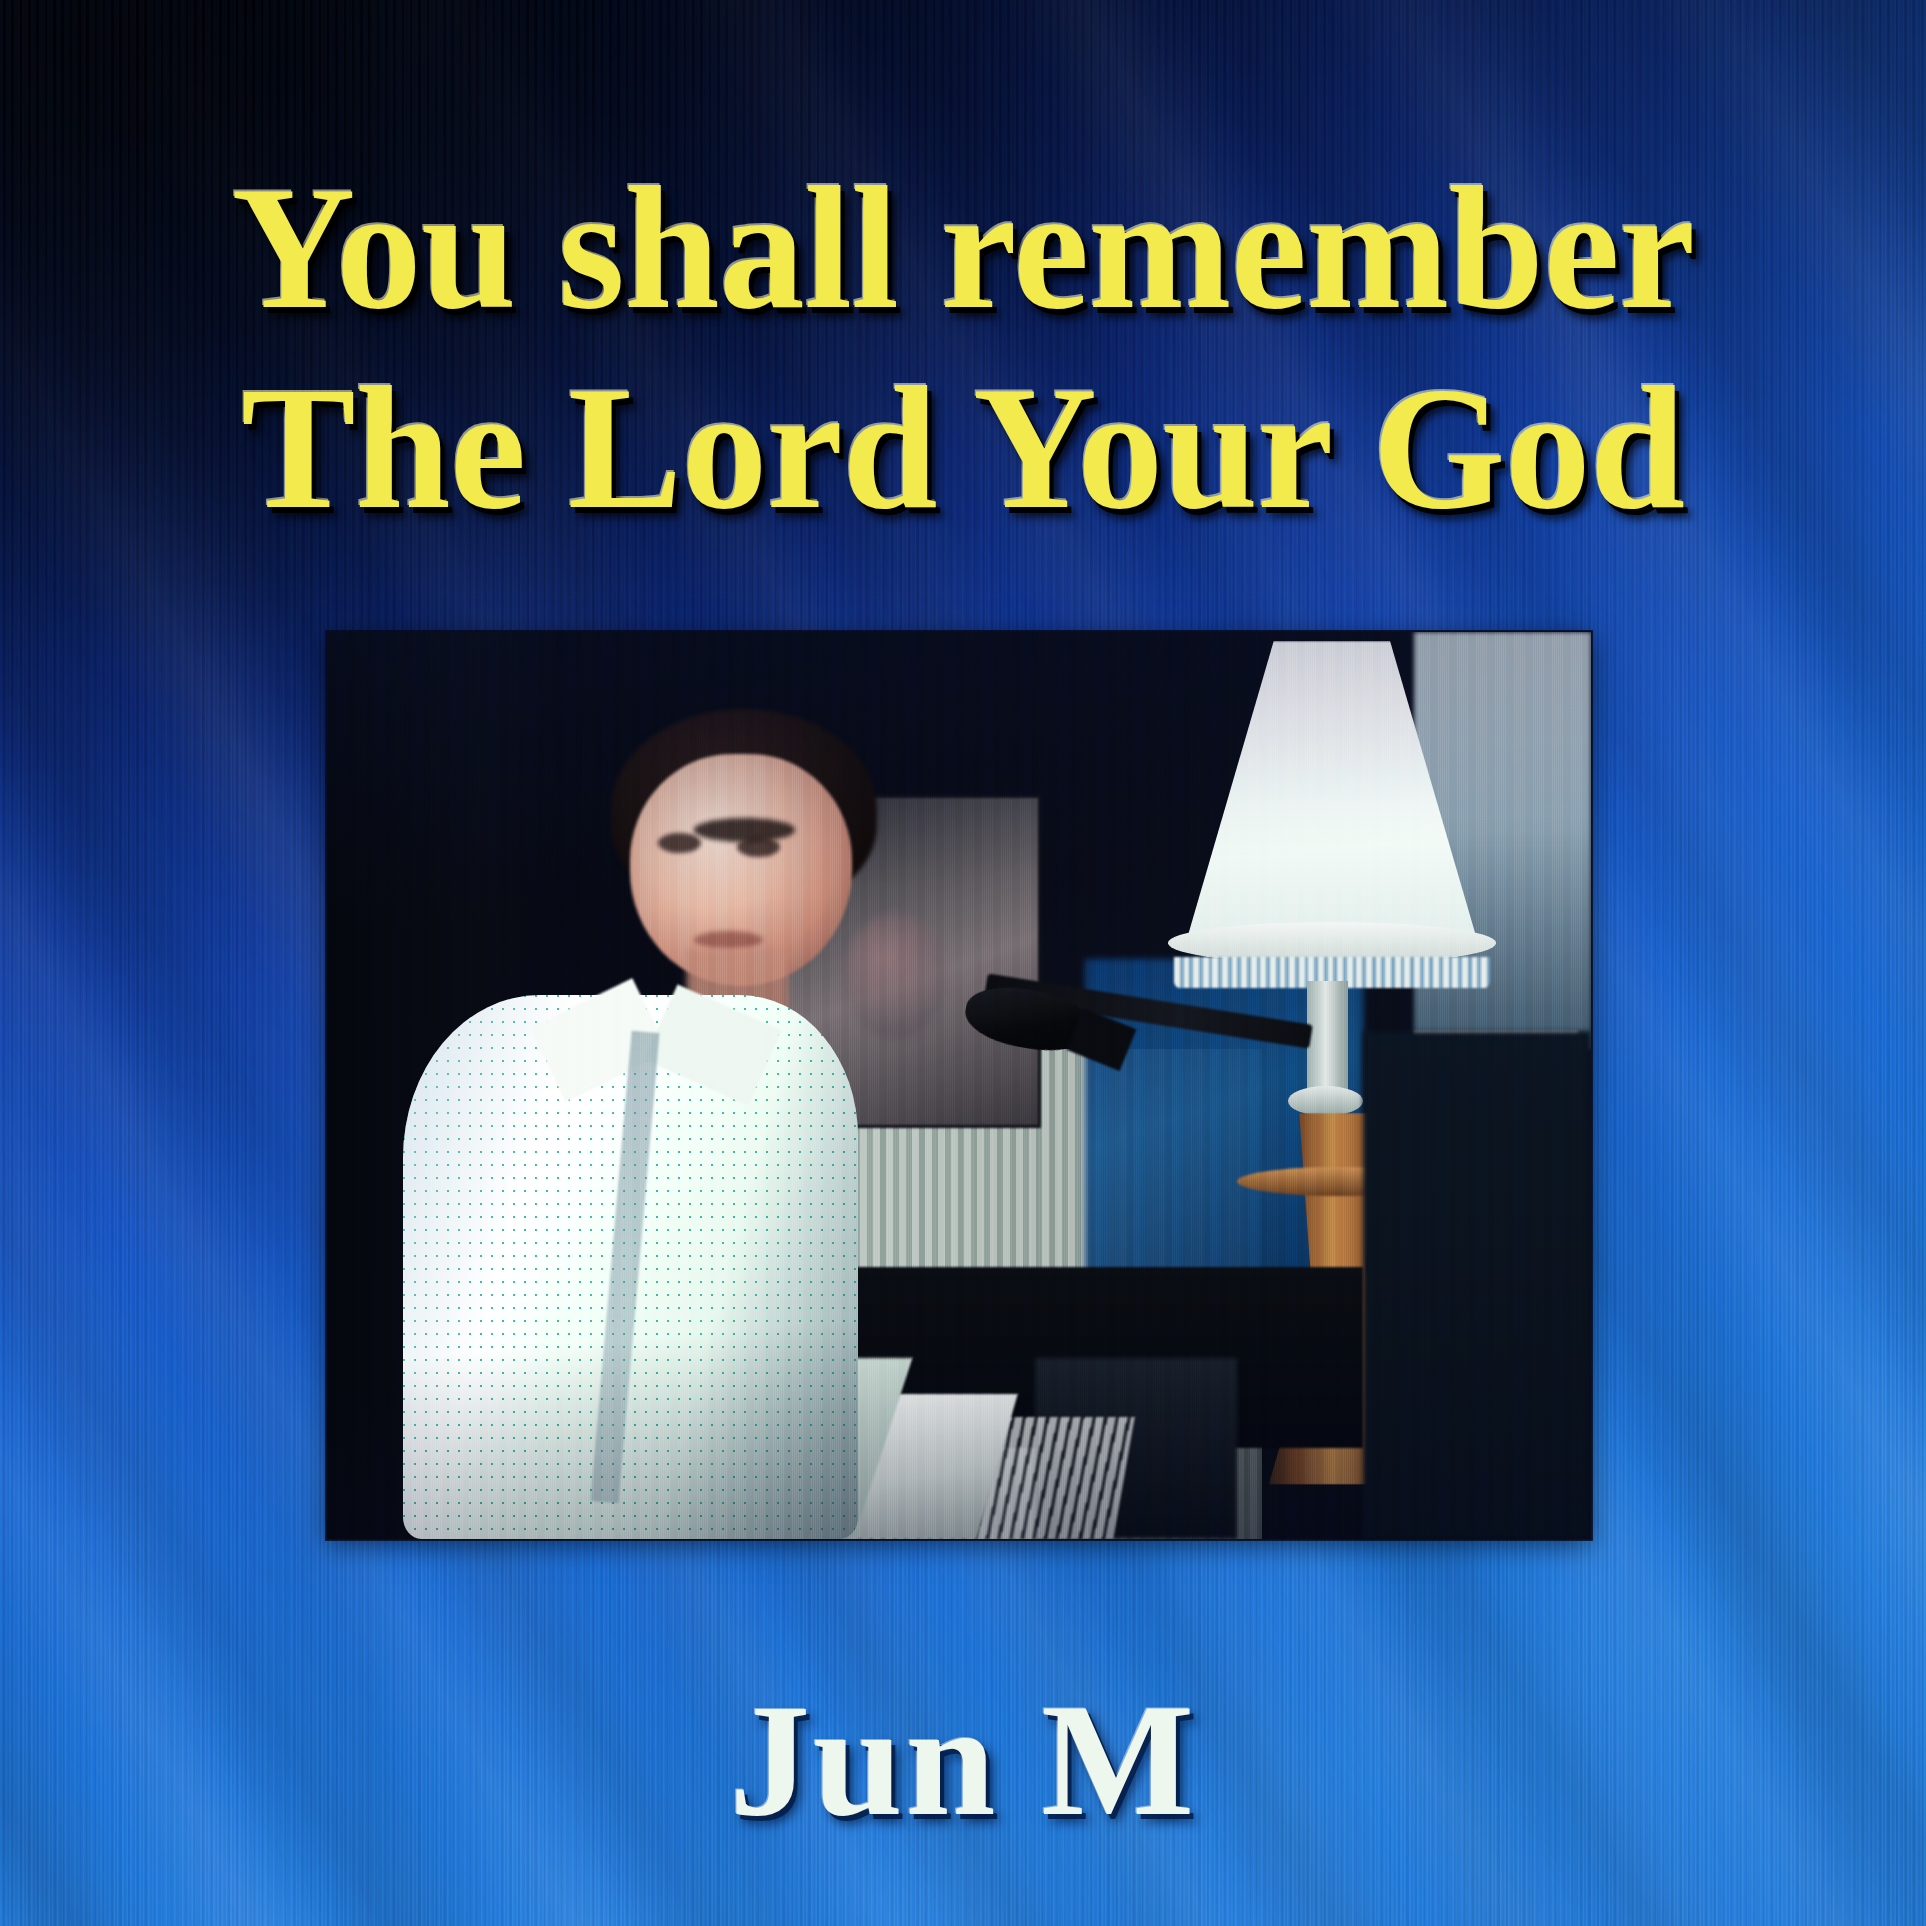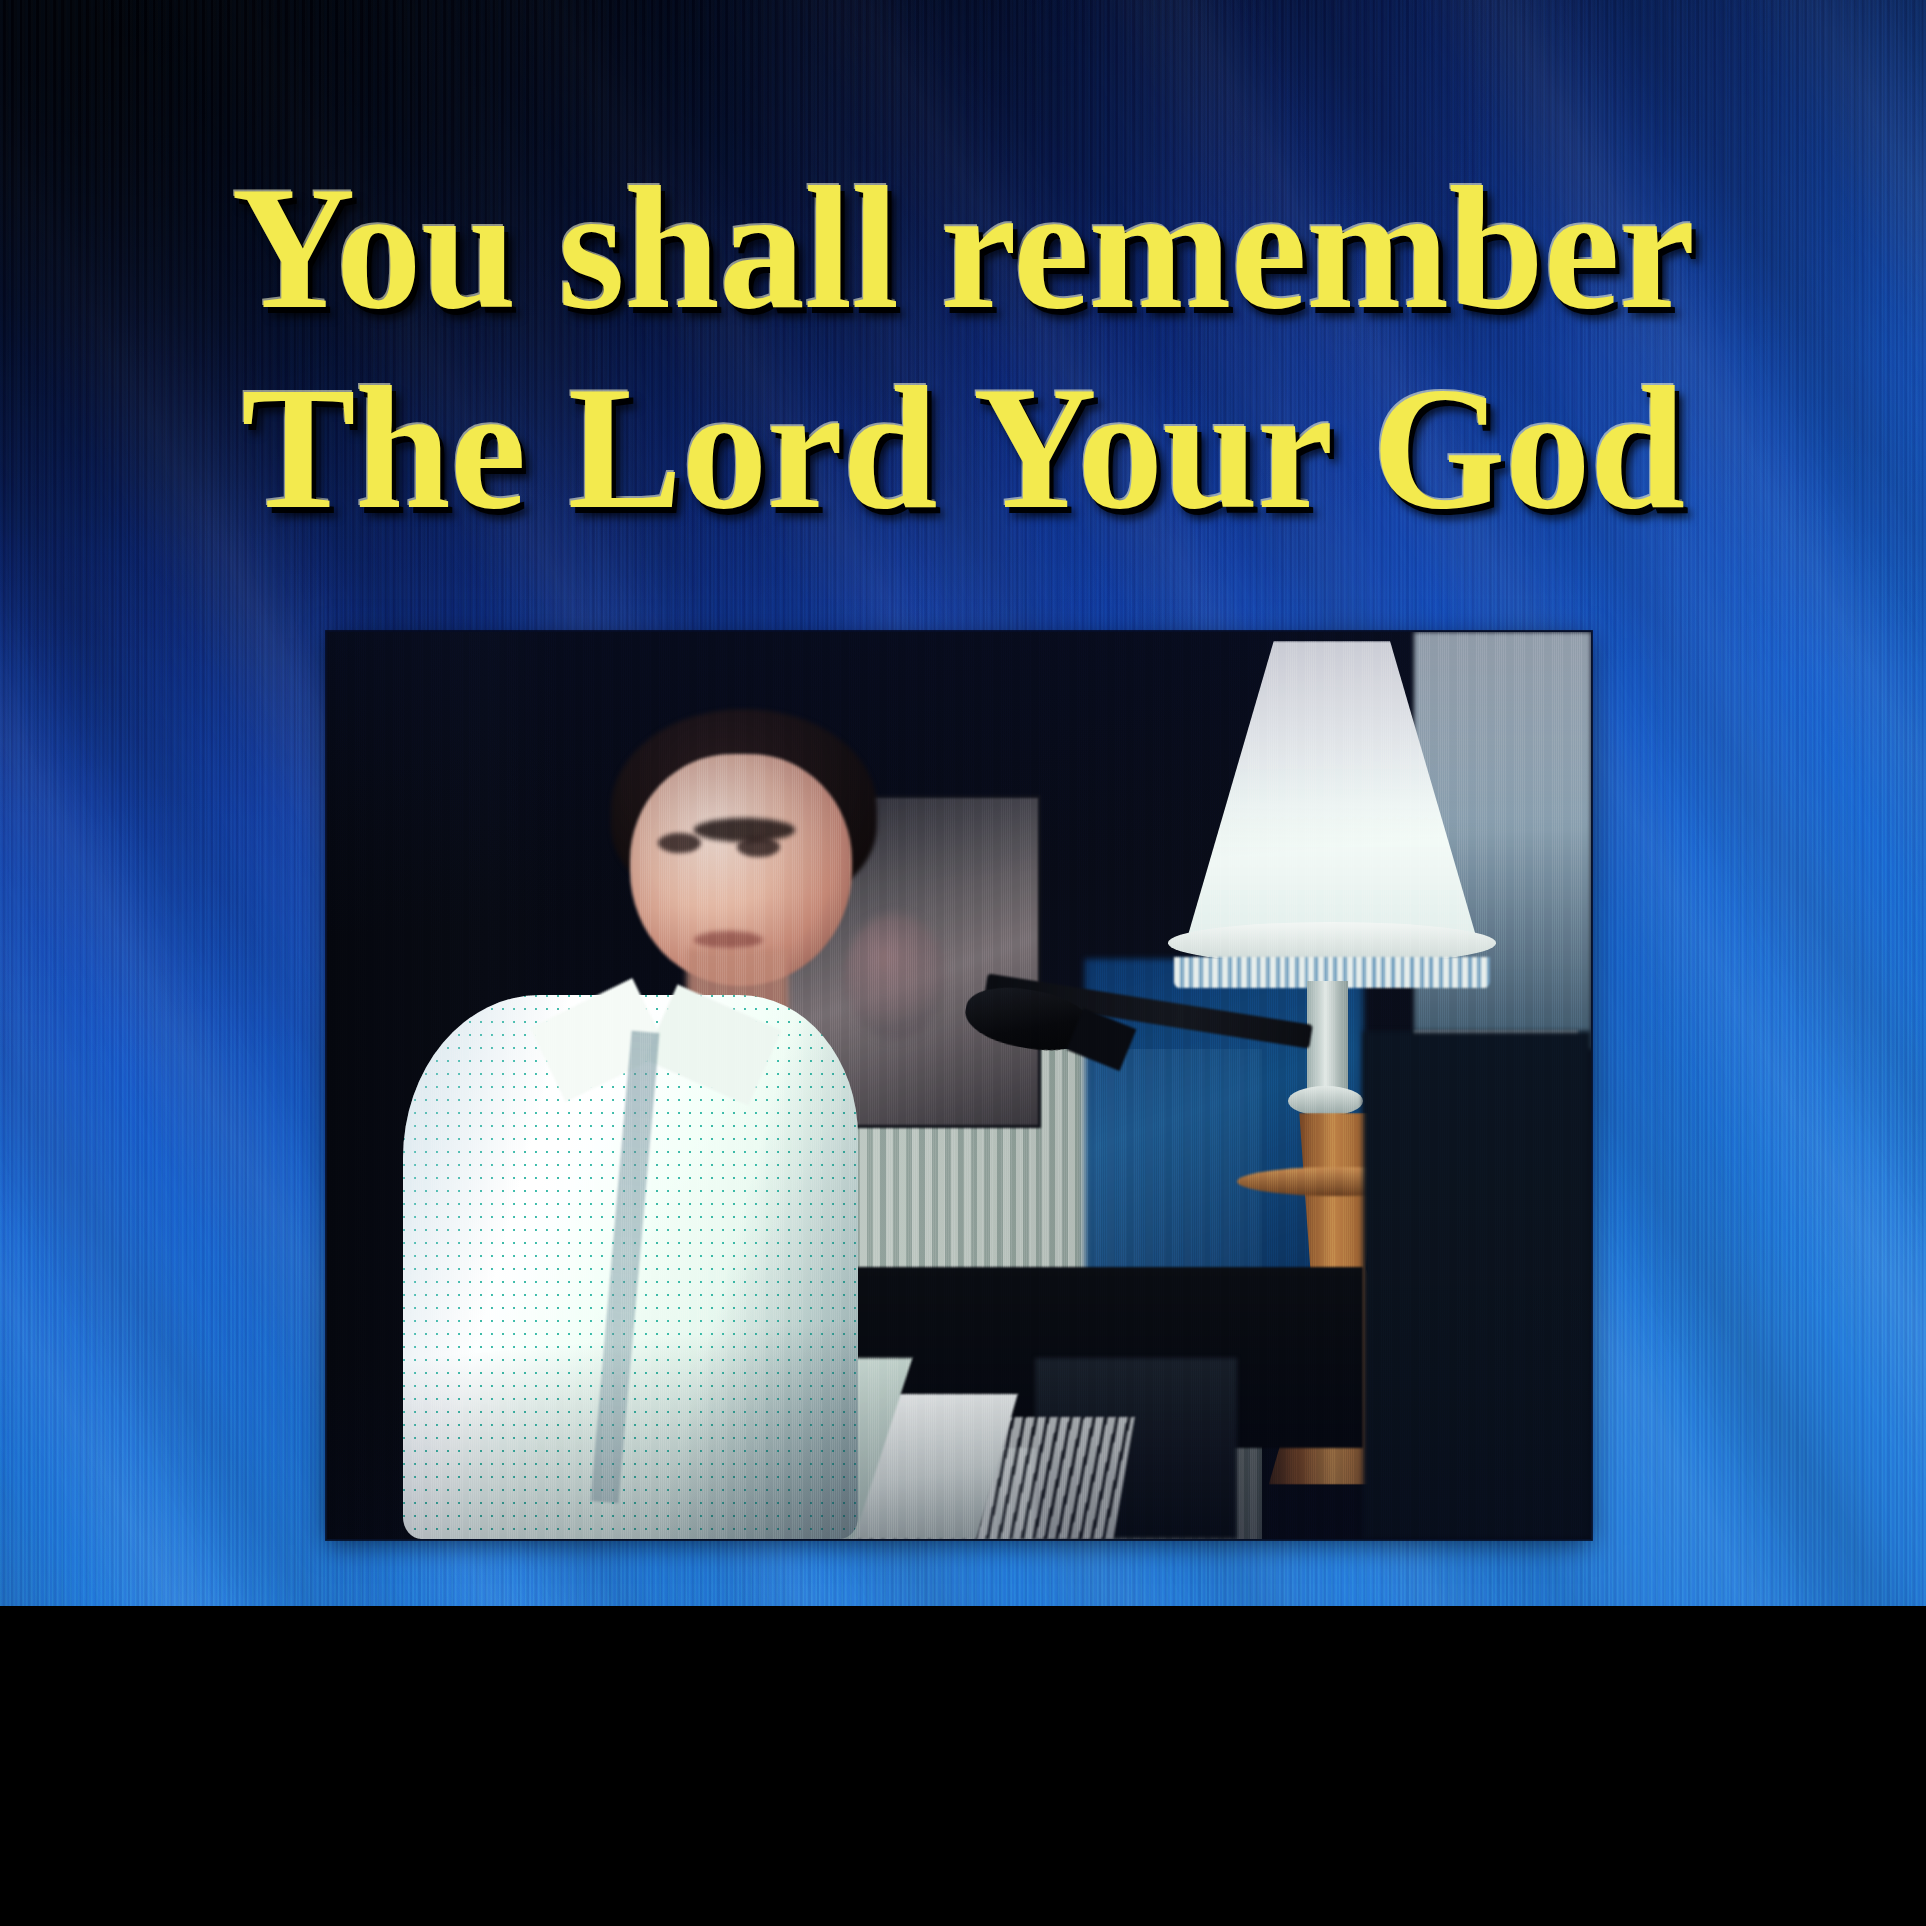--- a/index.html
+++ b/index.html
@@ -1,18 +1,18 @@
 <!DOCTYPE html>
 <html style="font-size:10.3px"><head>
 <meta charset="utf-8">
 <style>
   html,body{margin:0;padding:0;background:#000;}
   #stage{
     position:relative;
-    width:1926px;height:1606px;
+    width:1926px;height:1926px;
     overflow:hidden;
     font-family:"Liberation Serif", serif;
     background:#a21caf;
   }
 
   
   .bg-base{
     position:absolute;inset:0;
     background:
       radial-gradient(150% 120% at 10% -18%, #000512 0%, #020a28 11%, #051244 22%, #0a1f67 33%, #0f2f90 44%, #1442ad 56%, #1857c4 68%, #1c6bd2 80%, #2078d8 92%, #2781dc 100%);
@@ -383,15 +383,18 @@
     <div class="p-layer p-placket"></div>
 
     <div class="p-layer p-boom"></div>
     <div class="p-layer p-mic"></div>
     <div class="p-layer p-mic-clip"></div>
 
     <div class="p-layer p-tint"></div>
     <div class="p-layer p-scan"></div>
   </div>
 
+  <div class="caption">
+    <span>Jun M</span>
+  </div>
 
 </div>
 
 
 </body></html>

